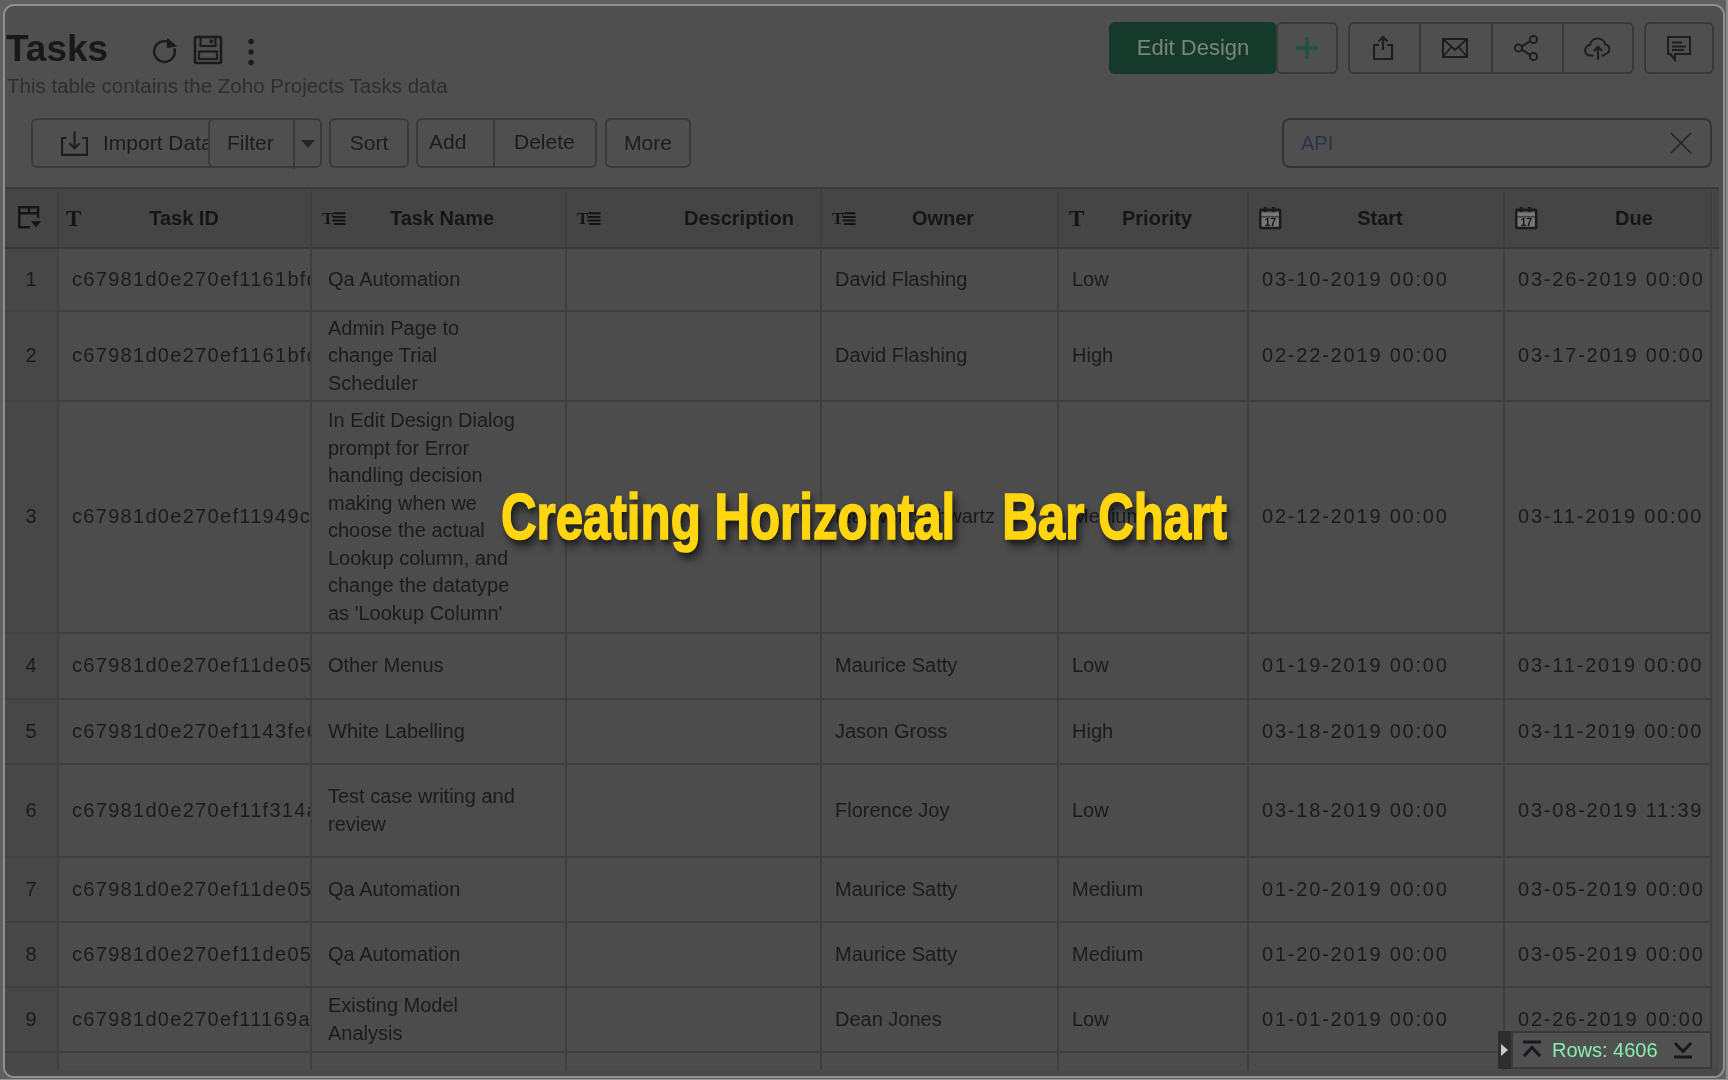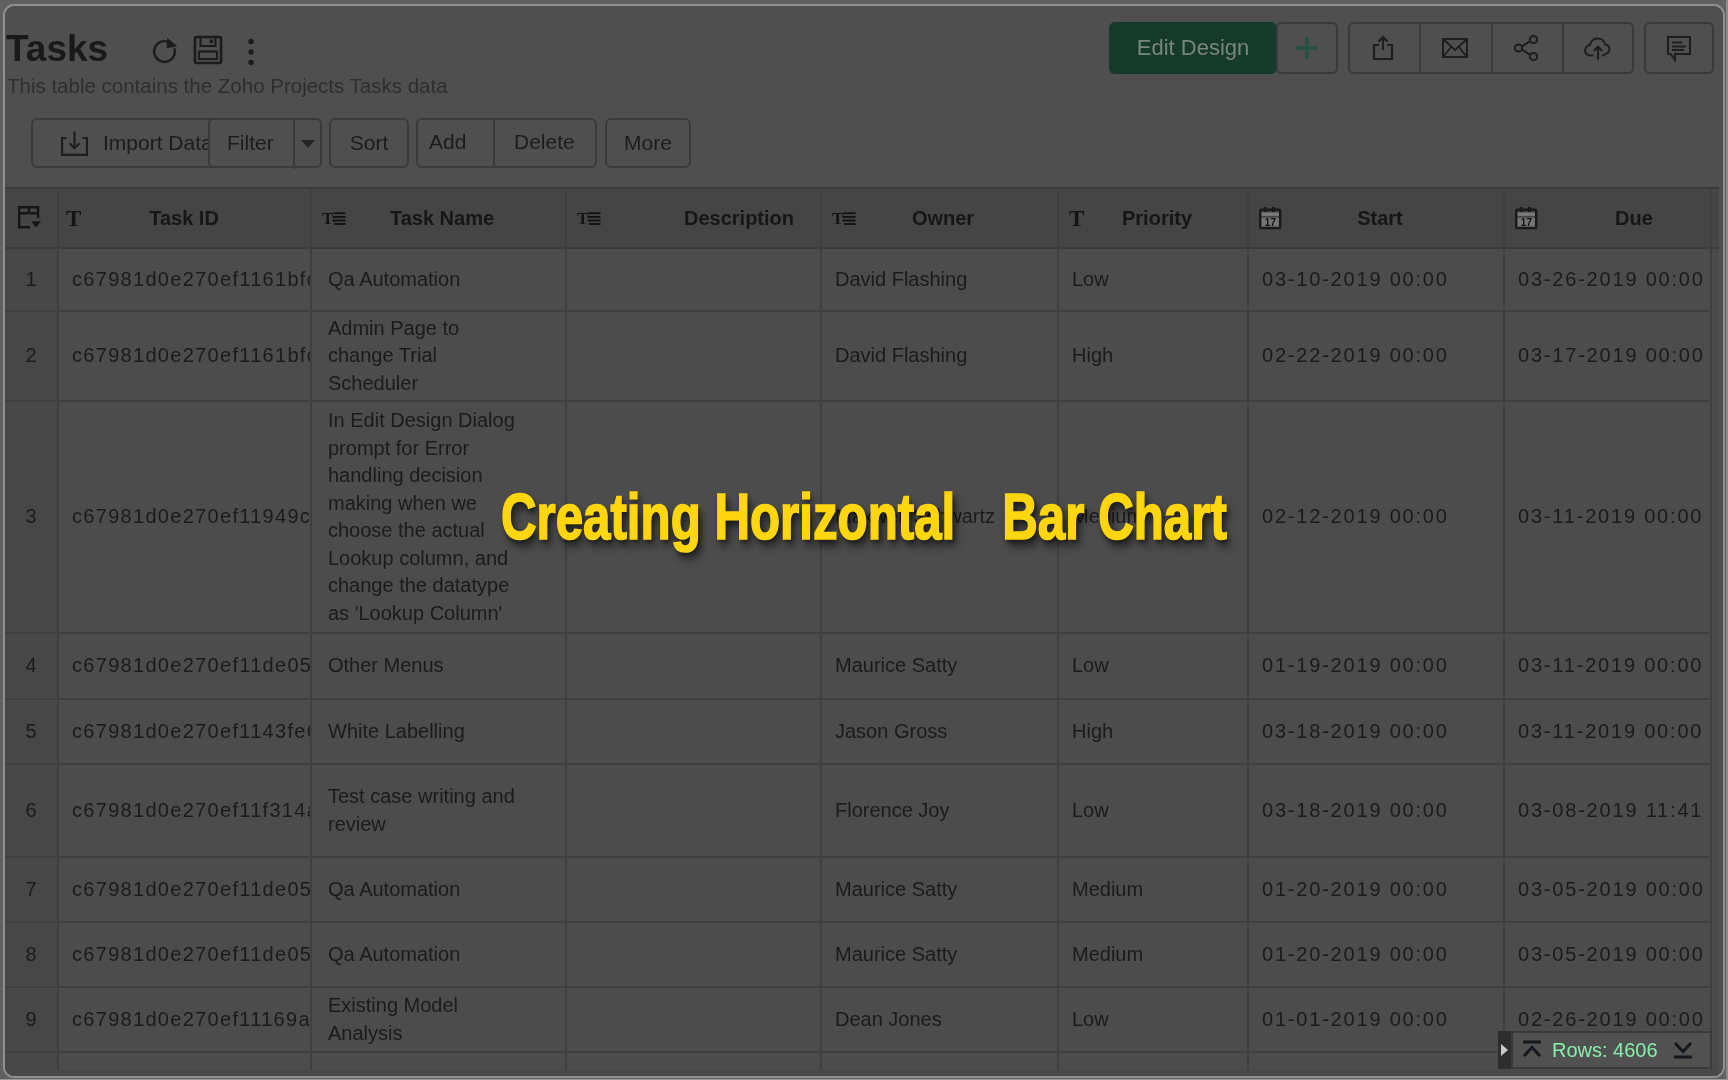--- a/index.html
+++ b/index.html
@@ -102,20 +102,26 @@
   </div>
   <div class="btn" style="left:203px;top:112px;width:114px;height:50px;justify-content:flex-start;padding-left:17px;">Filter</div>
   <div class="abs" style="left:288px;top:113px;width:2px;height:50px;background:#3a3a3a;"></div>
   <div class="abs" style="left:296px;top:134px;width:0;height:0;border-left:7px solid transparent;border-right:7px solid transparent;border-top:8px solid #242424;"></div>
   <div class="btn" style="left:324px;top:112px;width:80px;height:50px;">Sort</div>
   <div class="btn" style="left:411px;top:112px;width:181px;height:50px;"></div>
   <div class="abs" style="left:488px;top:113px;width:2px;height:48px;background:#3a3a3a;"></div>
   <div class="abs" style="left:424px;top:124px;font-size:21px;color:#1c1c1c;">Add</div>
   <div class="abs" style="left:509px;top:124px;font-size:21px;color:#1c1c1c;">Delete</div>
   <div class="btn" style="left:600px;top:112px;width:86px;height:50px;">More</div>
+  <div class="abs" style="left:1277px;top:112px;width:430px;height:50px;border:2px solid #343434;border-radius:8px;box-sizing:border-box;">
+    <span style="position:absolute;left:17px;top:12px;font-size:20px;color:#2a3449;">API</span>
+    <svg width="26" height="26" viewBox="0 0 26 26" style="position:absolute;right:16px;top:10px;">
+      <path d="M3 3 L23 23 M23 3 L3 23" stroke="#252525" stroke-width="1.6"></path>
+    </svg>
+  </div>
 
   <div id="tablewrap" class="abs" style="left:0;top:181px;width:1714px;height:889px;border-top:2px solid #3a3a3a;box-sizing:border-box;background:#4c4c4c;">
 
     <div class="abs" style="left:0;top:0;width:1714px;height:60px;background:#454545;border-bottom:2px solid #3a3a3a;box-sizing:border-box;">
       <div class="hdrcell" style="left:0;width:52px;">
         <svg class="hicon" style="left:13px;" width="25" height="24" viewBox="0 0 25 24">
           <path d="M20.1 12 V1.2 H1.2 V21.2 H12" fill="none" stroke="#161616" stroke-width="2.4"></path>
           <path d="M1.2 7.2 H20 M11 7.2 V1.2" stroke="#161616" stroke-width="2.4"></path>
           <path d="M13 15.2 H23.2 L18.1 21.5 Z" fill="#161616"></path>
         </svg>
@@ -240,21 +246,21 @@
             <td class="dt">03-11-2019 00:00</td>
           </tr>
       <tr style="height:93px;">
             <td class="num">6</td>
             <td class="id">c67981d0e270ef11f314ab4e6e27a</td>
             <td class="tn">Test case writing and<br>review</td>
             <td></td>
             <td>Florence Joy</td>
             <td>Low</td>
             <td class="dt">03-18-2019 00:00</td>
-            <td class="dt">03-08-2019 11:41</td>
+            <td class="dt">03-08-2019 11:39</td>
           </tr>
       <tr style="height:65px;">
             <td class="num">7</td>
             <td class="id">c67981d0e270ef11de05ab4e6e27a</td>
             <td class="tn">Qa Automation</td>
             <td></td>
             <td>Maurice Satty</td>
             <td>Medium</td>
             <td class="dt">01-20-2019 00:00</td>
             <td class="dt">03-05-2019 00:00</td>

